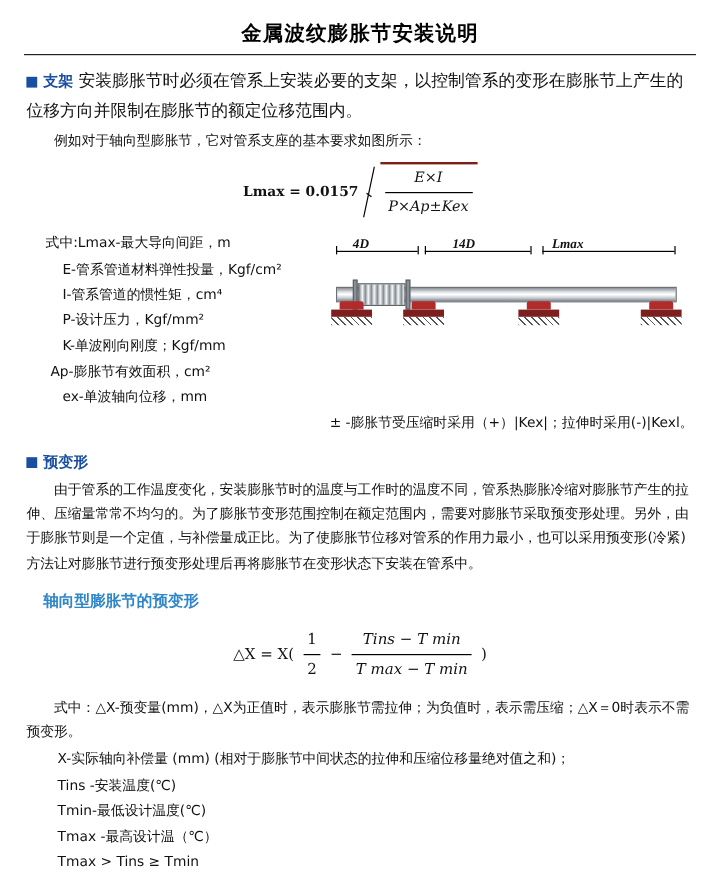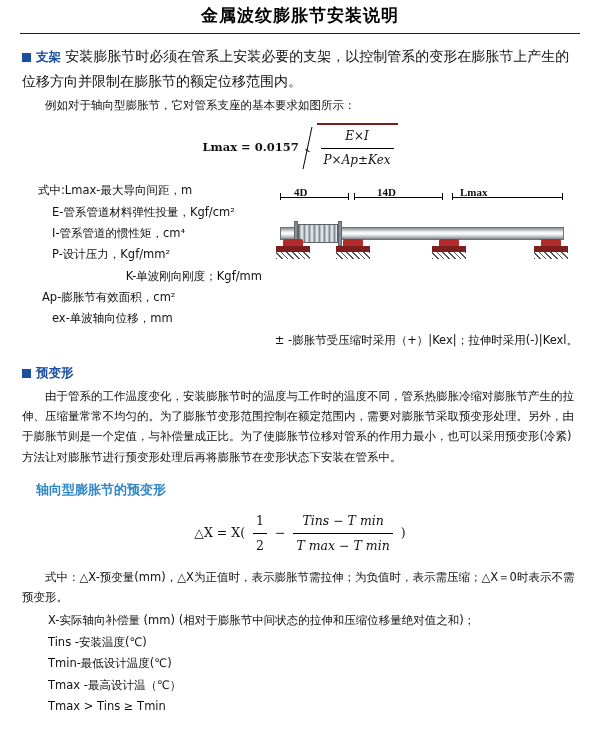--- a/index.html
+++ b/index.html
@@ -19,21 +19,21 @@
     width: 600px;
     height: 737px;
     padding: 0;
     box-sizing: border-box;
   }
   .title {
     text-align: center;
     font-size: 17px;
     font-weight: bold;
     letter-spacing: 1px;
-    margin: 4px 0 6px 0;
+    margin: 16px 0 6px 0;
     color: #000;
   }
   .rule {
     width: 560px;
     margin: 0 auto 10px auto;
     border-bottom: 1px solid #222;
   }
   .body {
     padding: 0 22px;
     font-size: 11.5px;
@@ -146,20 +146,21 @@
   .dimrow {
     position: relative;
     height: 16px;
     font-size: 11px;
     font-weight: bold;
   }
   .dimlabel {
     position: absolute;
     top: 0;
     font-family: "Liberation Serif", "DejaVu Serif", serif;
+    font-style: italic;
   }
   .tickline {
     position: absolute;
     border-top: 1px solid #000;
     height: 0;
   }
   .tickv {
     position: absolute;
     border-left: 1px solid #000;
     width: 0;
@@ -316,21 +317,21 @@
             <div class="hatch"></div>
           </div>
         </div>
       </div>
 
       <div class="listblock">
         <p>式中:Lmax-最大导向间距，m</p>
         <p style="margin-left:14px;">E-管系管道材料弹性投量，Kgf/cm²</p>
         <p style="margin-left:14px;">I-管系管道的惯性矩，cm⁴</p>
         <p style="margin-left:14px;">P-设计压力，Kgf/mm²</p>
-        <p style="margin-left:14px;text-align:right;">K-单波刚向刚度；Kgf/mm</p>
+        <p style="margin-left:14px;">K-单波刚向刚度；Kgf/mm</p>
         <p style="margin-left:4px;">Ap-膨胀节有效面积，cm²</p>
         <p style="margin-left:14px;">ex-单波轴向位移，mm</p>
         <p style="margin-left:14px;text-align:right;">± -膨胀节受压缩时采用（+）|Kex|；拉伸时采用(-)|Kexl。</p>
       </div>
     </div>
 
 
     <p class="sq-head" style="margin-top:10px;">
       <span class="sq"></span><span class="hd-text">预变形</span>
     </p>

